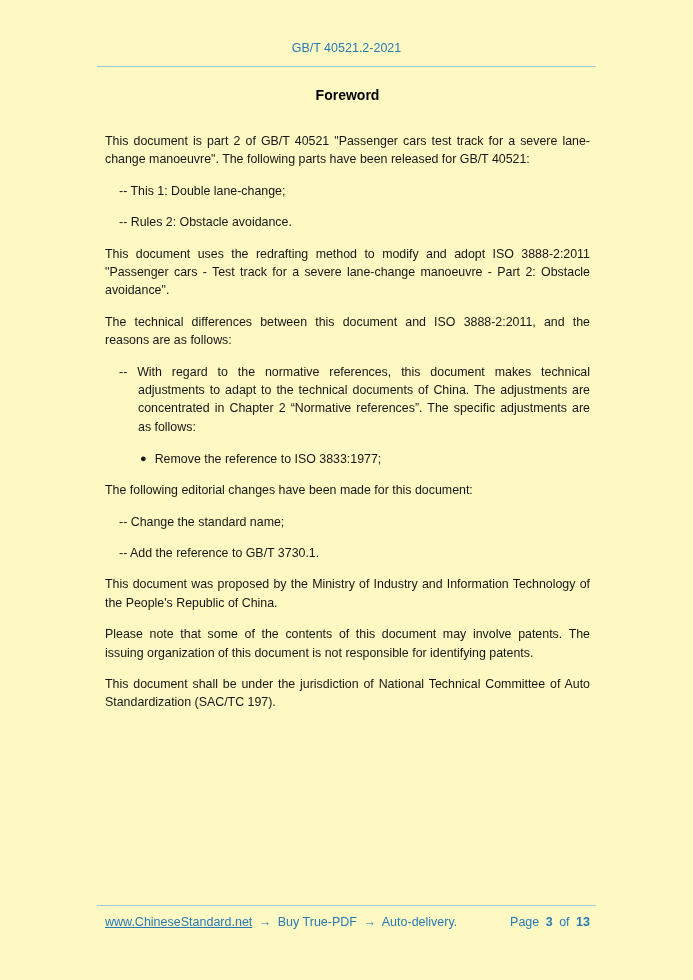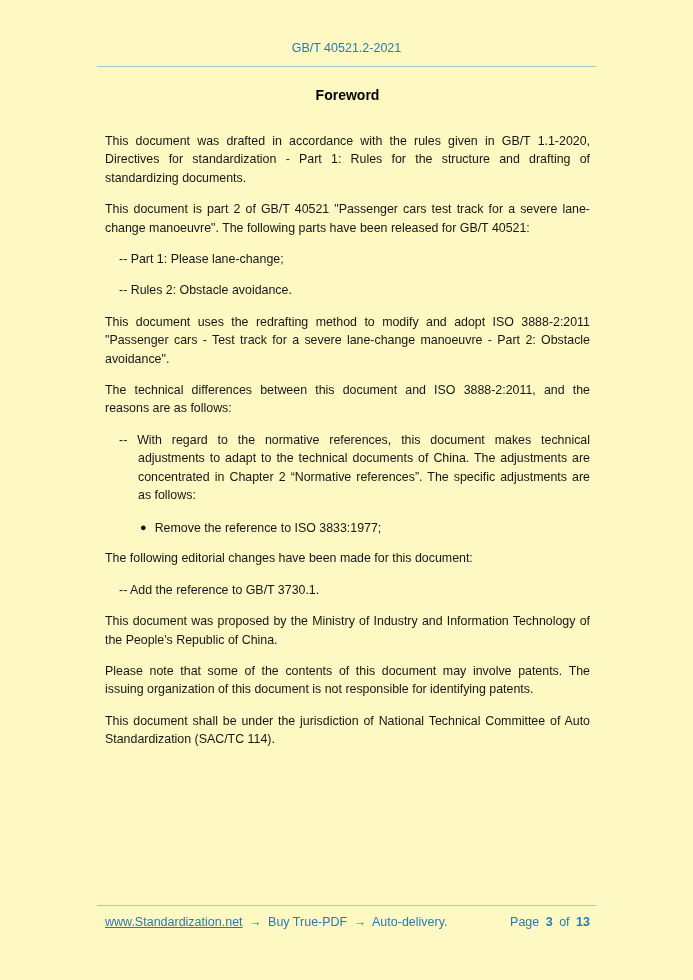--- a/index.html
+++ b/index.html
@@ -97,44 +97,44 @@
 <body>
 
 <div class="page">
 
   <div class="doc-header">GB/T 40521.2-2021</div>
   <div class="header-rule"></div>
 
   <div class="content">
     <div class="doc-title">Foreword</div>
 
-    <div class="block paragraph">This document was drafted in accordance with the rules given in GB/T 1.1-2020, Directives for standardization - Part 1: Rules for the structure and drafting of standardizing documents.</div>
     <div class="block paragraph">This document is part 2 of GB/T 40521 "Passenger cars test track for a severe lane-change manoeuvre". The following parts have been released for GB/T 40521:</div>
-    <div class="block dash">-- Part 1: Please lane-change;</div>
+    <div class="block dash">-- This 1: Double lane-change;</div>
     <div class="block dash">-- Rules 2: Obstacle avoidance.</div>
     <div class="block paragraph">This document uses the redrafting method to modify and adopt ISO 3888-2:2011 "Passenger cars - Test track for a severe lane-change manoeuvre - Part 2: Obstacle avoidance".</div>
     <div class="block paragraph">The technical differences between this document and ISO 3888-2:2011, and the reasons are as follows:</div>
     <div class="block dash-hanging">-- With regard to the normative references, this document makes technical adjustments to adapt to the technical documents of China. The adjustments are concentrated in Chapter 2 “Normative references”. The specific adjustments are as follows:</div>
 
     <div class="block bullet">
       <span class="bullet-marker">●</span><span>Remove the reference to ISO 3833:1977;</span>
     </div>
 
     <div class="block paragraph">The following editorial changes have been made for this document:</div>
+    <div class="block dash">-- Change the standard name;</div>
     <div class="block dash">-- Add the reference to GB/T 3730.1.</div>
     <div class="block paragraph">This document was proposed by the Ministry of Industry and Information Technology of the People's Republic of China.</div>
     <div class="block paragraph">Please note that some of the contents of this document may involve patents. The issuing organization of this document is not responsible for identifying patents.</div>
-    <div class="block paragraph">This document shall be under the jurisdiction of National Technical Committee of Auto Standardization (SAC/TC 114).</div>
+    <div class="block paragraph">This document shall be under the jurisdiction of National Technical Committee of Auto Standardization (SAC/TC 197).</div>
   </div>
 
   <div class="footer-rule"></div>
 
   <div class="doc-footer">
     <div class="footer-left">
-      <span><a class="site-link">www.Standardization.net</a></span>
+      <span><a class="site-link">www.ChineseStandard.net</a></span>
       <span>→</span>
       <span>Buy True-PDF</span>
       <span>→</span>
       <span>Auto-delivery.</span>
     </div>
     <div class="footer-right">
       <span>Page</span>
       <span class="bold">3</span>
       <span>of</span>
       <span class="bold">13</span>

